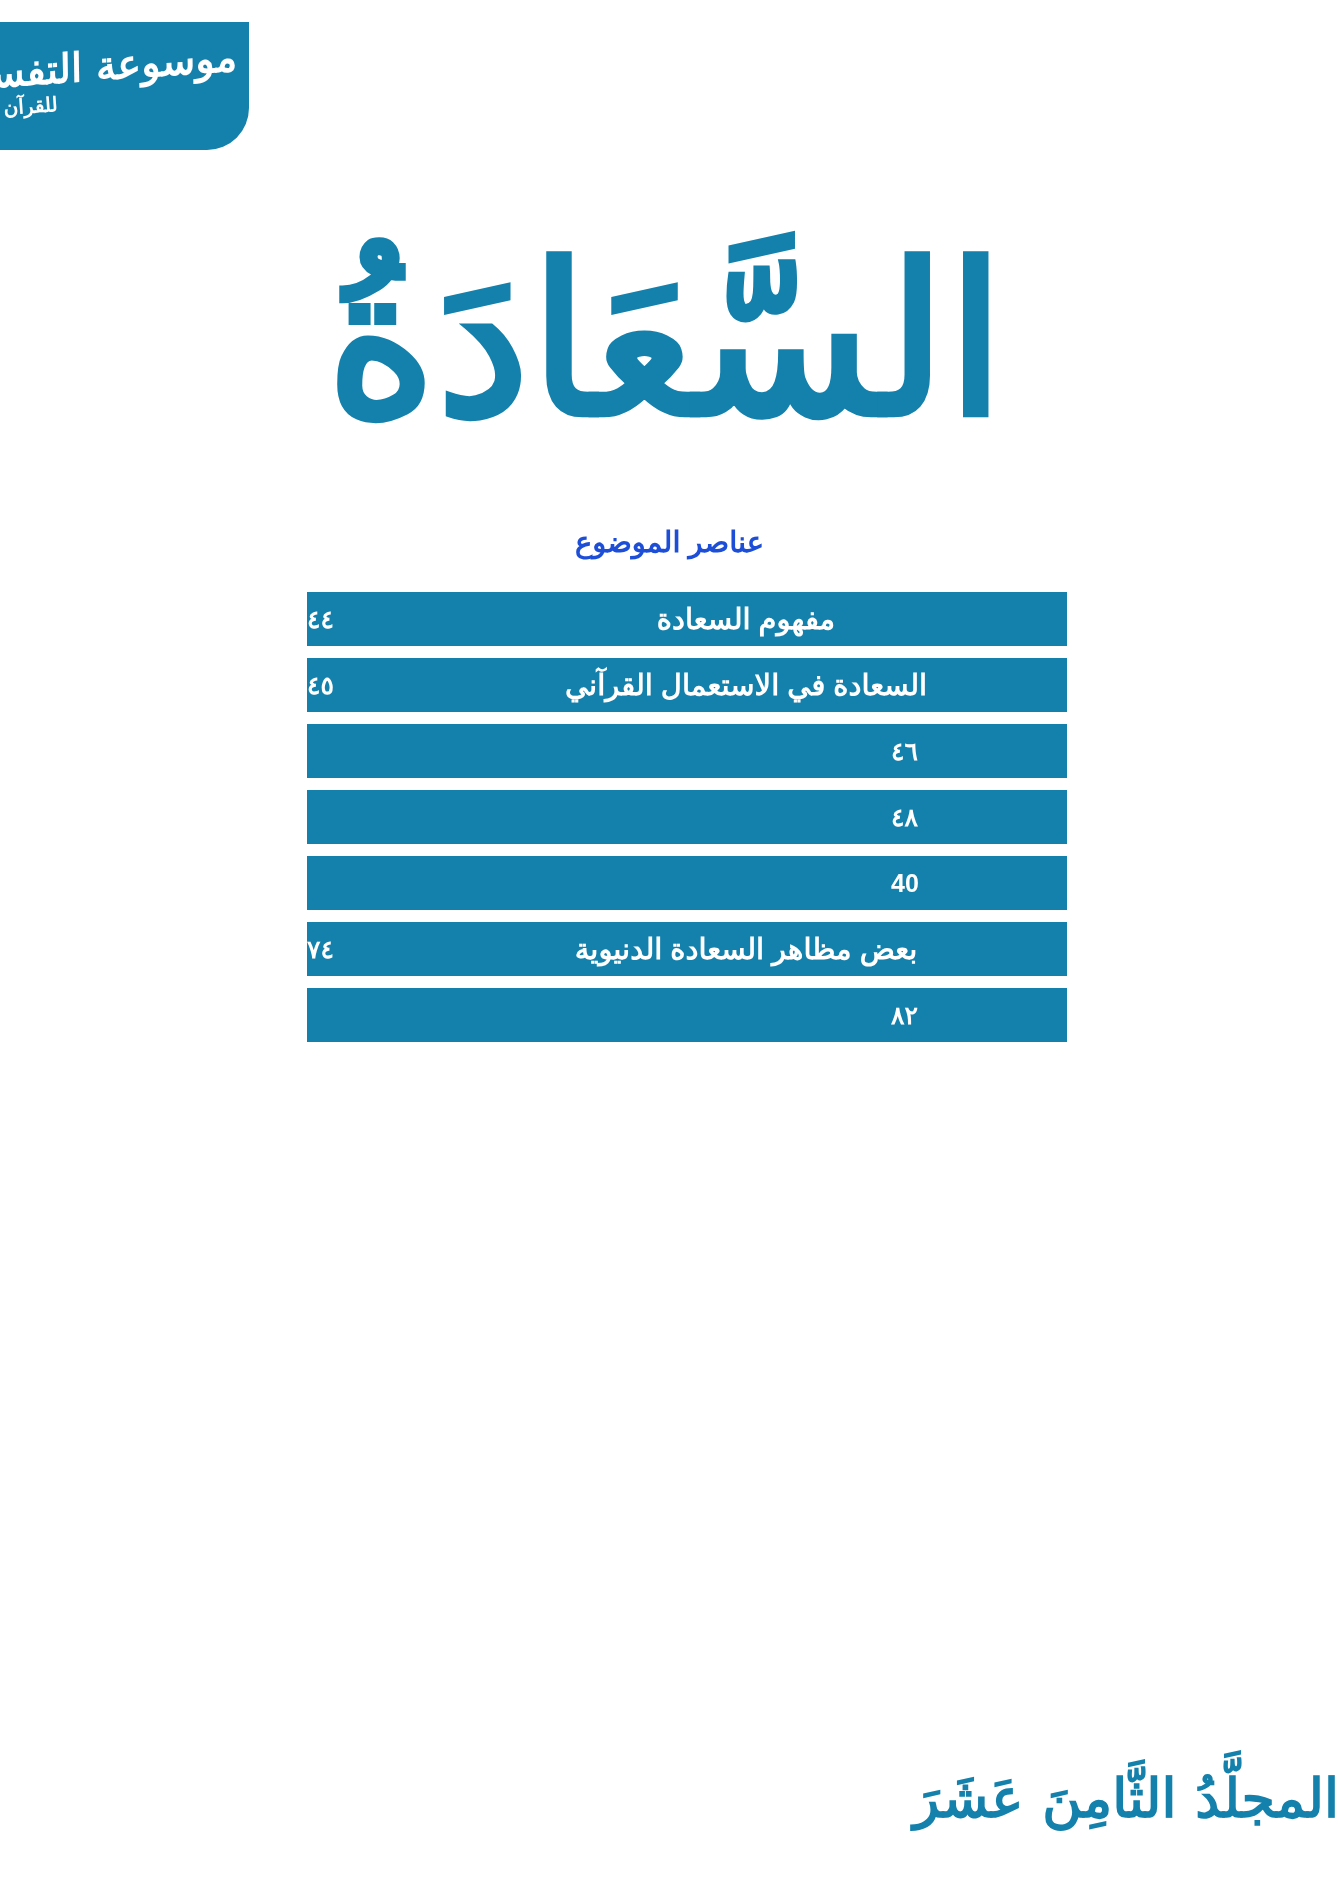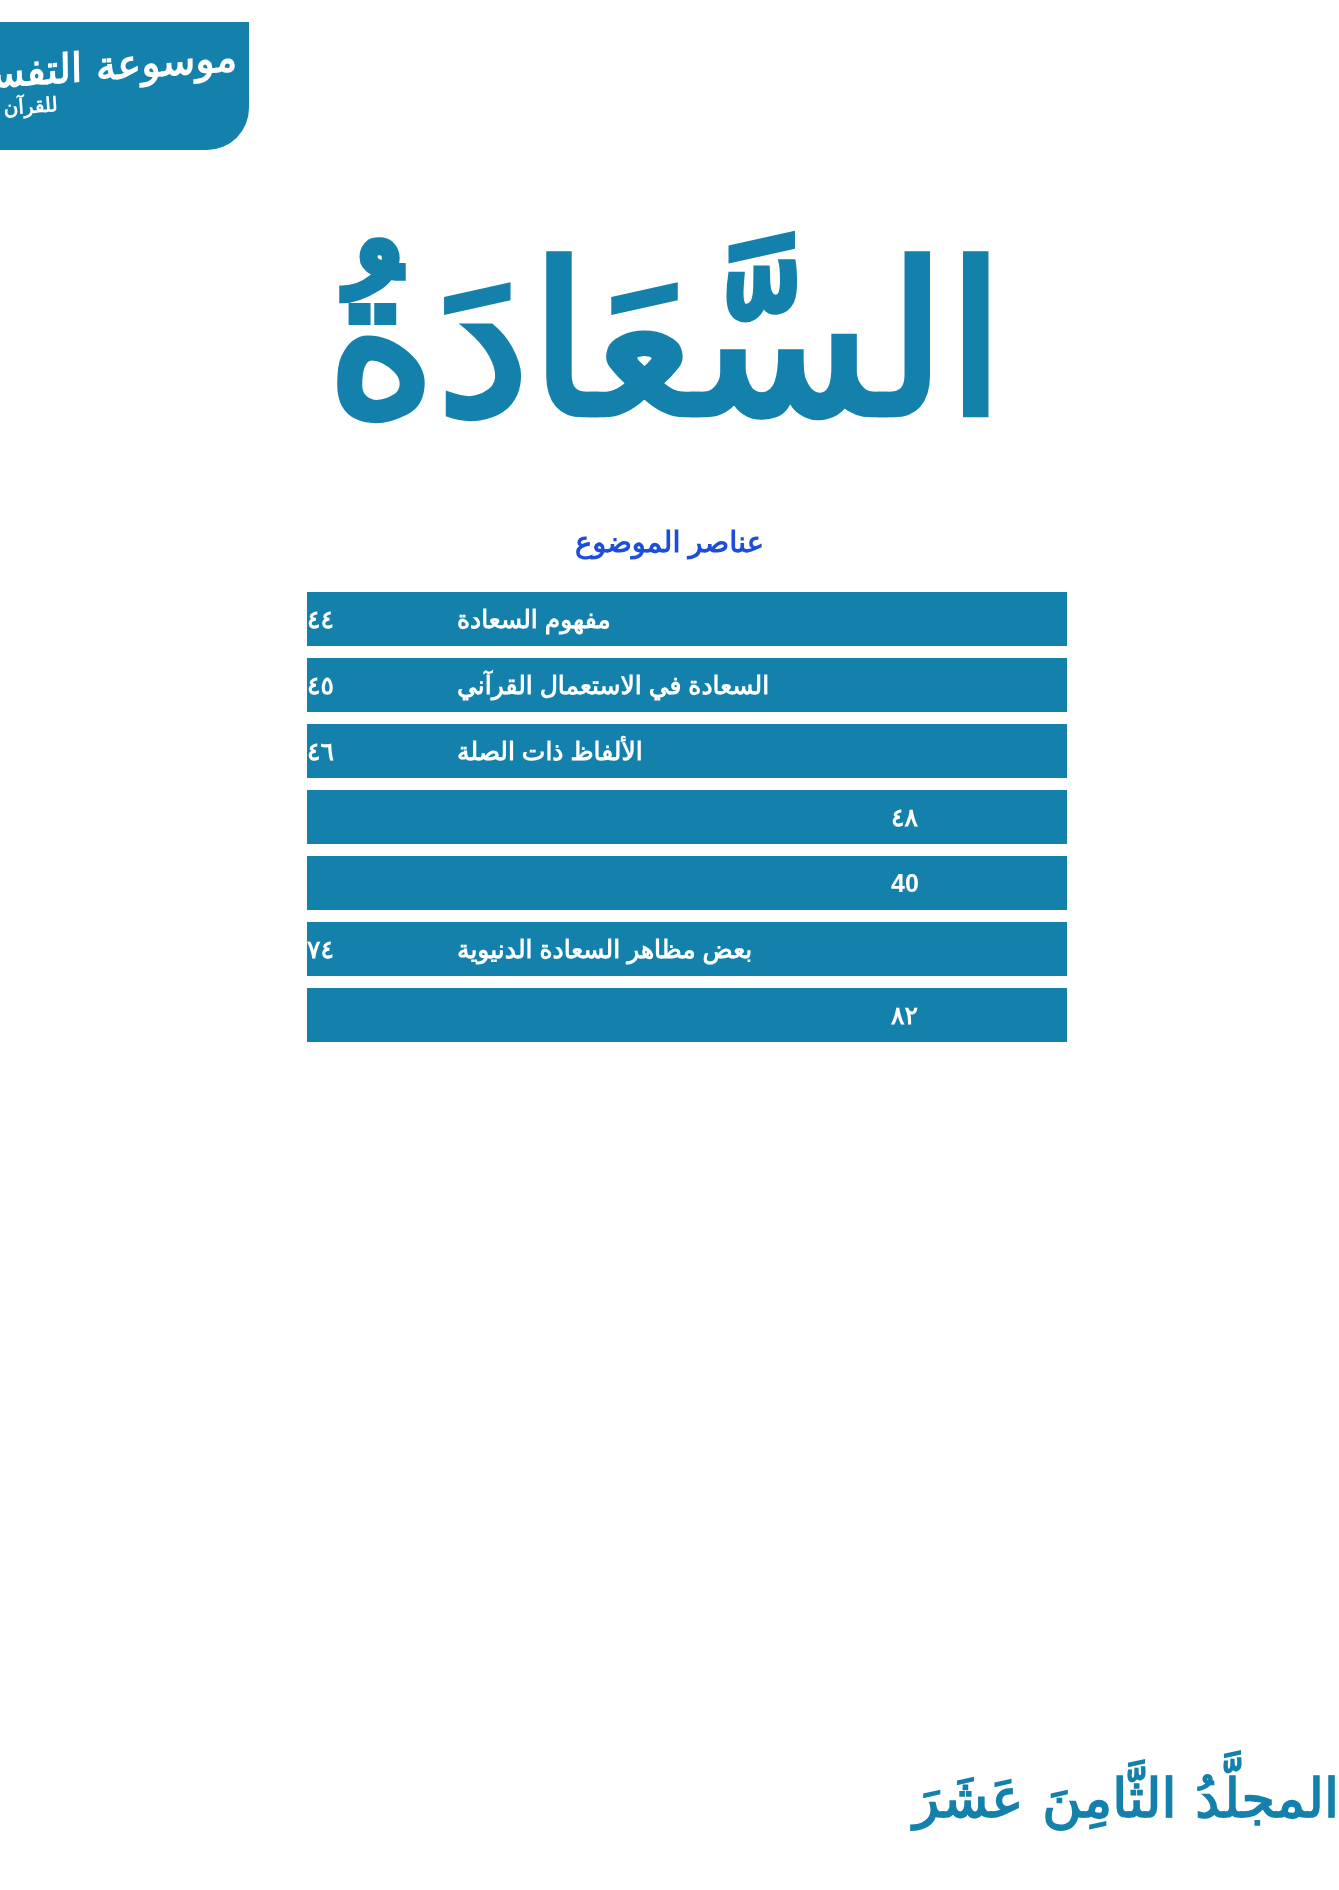--- a/index.html
+++ b/index.html
@@ -93,22 +93,22 @@
     display: flex;
     align-items: center;
     justify-content: space-between;
     margin-bottom: 12px;
     padding: 0 26px 0 0;
     box-sizing: border-box;
   }
   .toc-label {
     font-family: "Liberation Sans", sans-serif;
     font-weight: 700;
-    font-size: 25px;
-    text-align: left;
+    font-size: 29px;
+    text-align: center;
     flex: 1;
     padding-right: 6px;
   }
   .toc-page {
     font-family: "Liberation Sans", sans-serif;
     font-weight: 700;
     font-size: 25px;
     width: 150px;
     text-align: left;
     direction: rtl;
@@ -147,21 +147,20 @@
     <span class="toc-label">مفهوم السعادة</span>
     <span class="toc-page">٤٤</span>
   </div>
 
   <div class="toc-row">
     <span class="toc-label">السعادة في الاستعمال القرآني</span>
     <span class="toc-page">٤٥</span>
   </div>
 
   <div class="toc-row">
-    <span class="toc-label">الألفاظ ذات الصلة</span>
     <span class="toc-page">٤٦</span>
   </div>
 
   <div class="toc-row">
     <span class="toc-page">٤٨</span>
   </div>
 
   <div class="toc-row">
     <span class="toc-page">40</span>
   </div>

